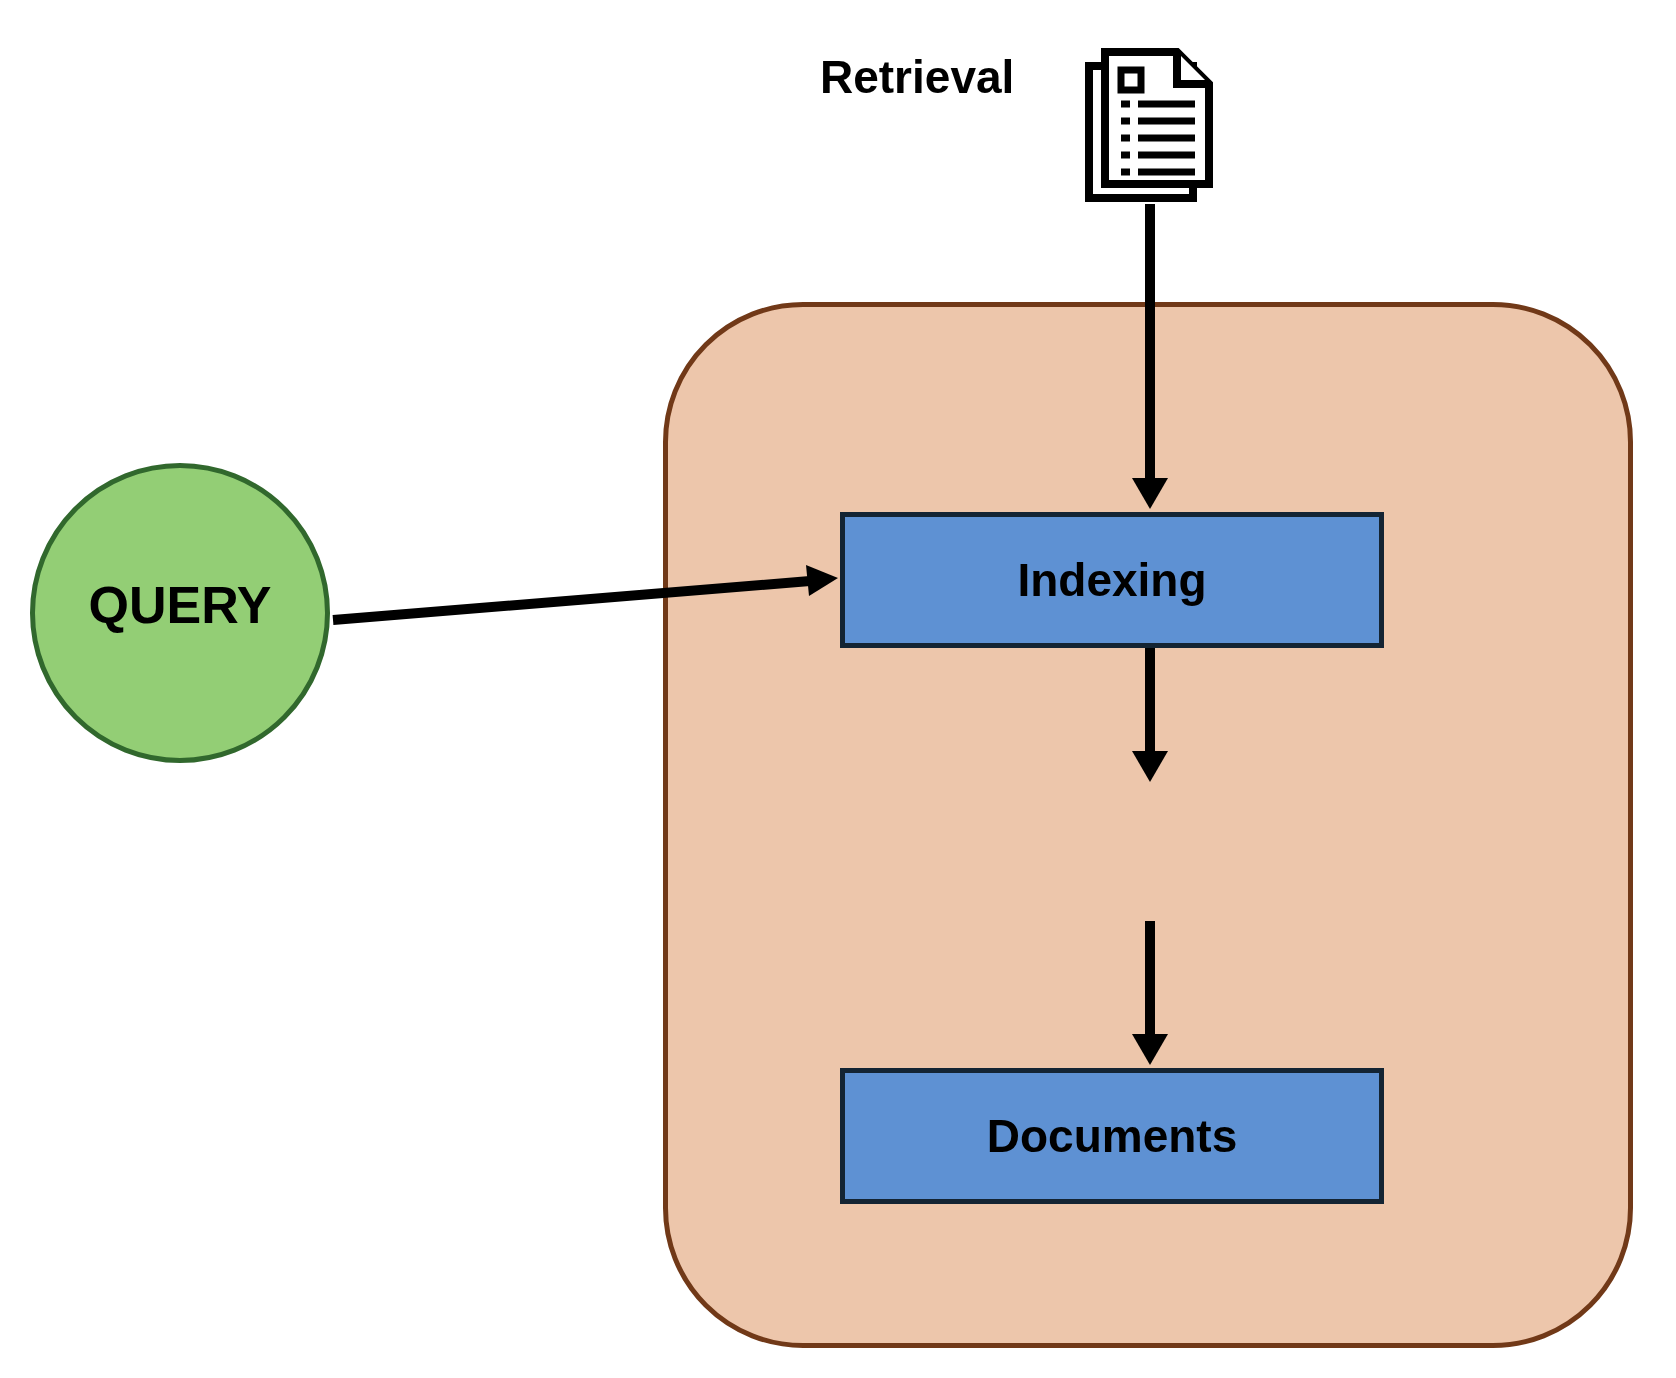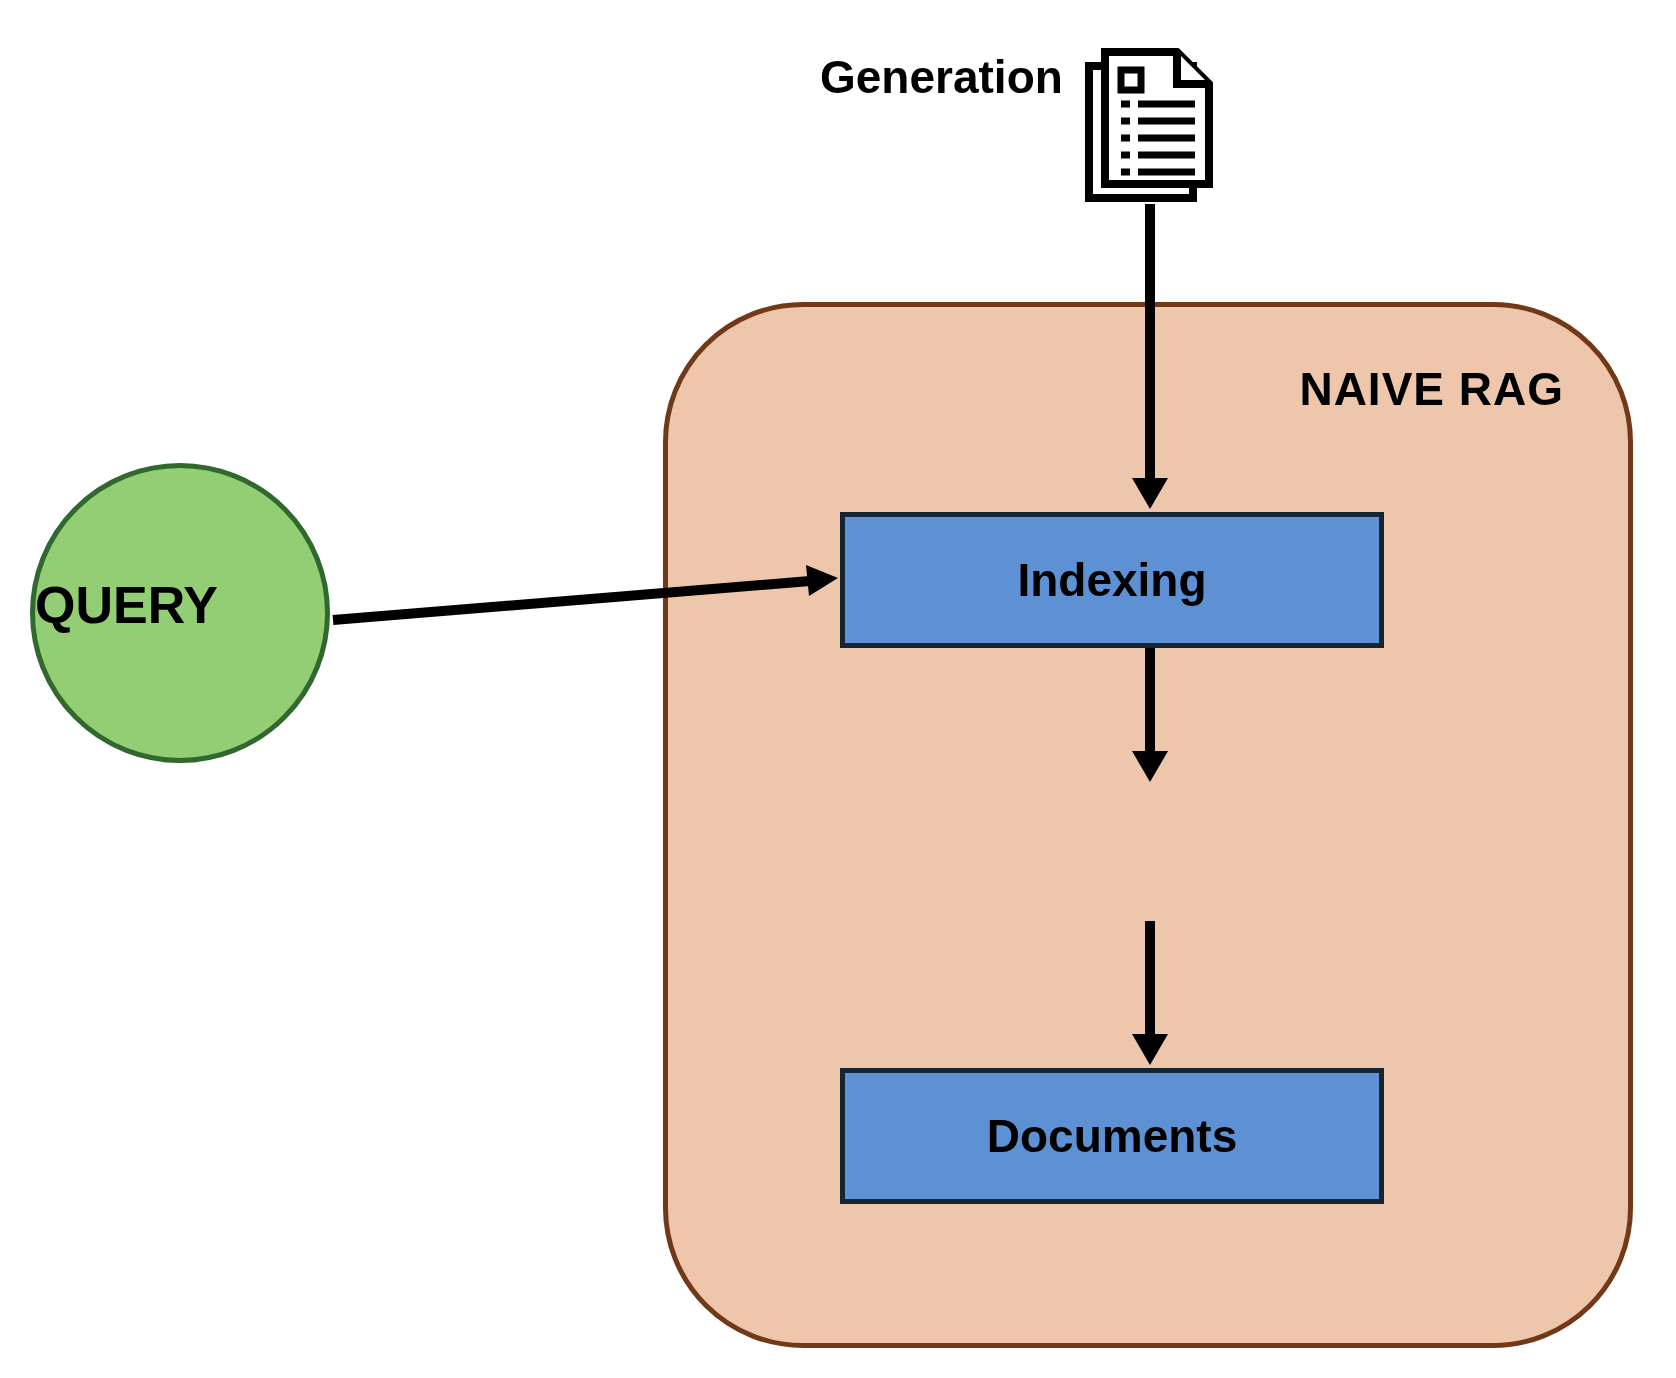--- a/index.html
+++ b/index.html
@@ -72,42 +72,42 @@
     left: 30px;
     top: 463px;
     width: 300px;
     height: 300px;
     background: #93CE75;
     border: 5px solid #31682D;
     border-radius: 50%;
     box-sizing: border-box;
     display: flex;
     align-items: center;
-    justify-content: flex-start;
+    justify-content: center;
   }
   #query-circle .query-label {
     color: #000000;
     font-weight: 800;
     font-size: 52px;
     margin-top: -16px;
   }
   
   #arrows-svg, #doc-icon {
     position: absolute;
     pointer-events: none;
   }
   #arrows-svg { left: 0; top: 0; }
   #doc-icon { left: 1083px; top: 46px; }
 </style>
 </head>
 <body>
 
 <div id="stage">
 
-  <div id="documents-label" class="lbl">Generation</div>
+  <div id="documents-label" class="lbl">Retrieval</div>
 
   <svg id="doc-icon" width="132" height="158" viewBox="0 0 132 158">
 
     <rect x="6" y="20" width="104" height="132" fill="#ffffff" stroke="#000000" stroke-width="8"></rect>
 
     <path d="M 22 6 L 94 6 L 126 38 L 126 138 L 22 138 Z" fill="#ffffff" stroke="#000000" stroke-width="8" stroke-linejoin="miter"></path>
     <path d="M 94 6 L 94 38 L 126 38" fill="#ffffff" stroke="#000000" stroke-width="8" stroke-linejoin="miter"></path>
 
     <rect x="38" y="24" width="20" height="20" fill="none" stroke="#000000" stroke-width="7"></rect>
 
@@ -120,21 +120,20 @@
         <line x1="55" y1="92" x2="112" y2="92"></line>
       <line x1="38" y1="109" x2="47" y2="109"></line> 
         <line x1="55" y1="109" x2="112" y2="109"></line>
       <line x1="38" y1="126" x2="47" y2="126"></line> 
         <line x1="55" y1="126" x2="112" y2="126"></line>
     </g>
   </svg>
 
   <div id="naive-rag-container"></div>
 
-  <div id="naive-rag-title" class="lbl">NAIVE RAG</div>
 
   <div id="query-circle">
     <span class="query-label">QUERY</span>
   </div>
 
   <div id="step-indexing" class="step-box">
     <span class="step-label">Indexing</span>
   </div>
 
 

